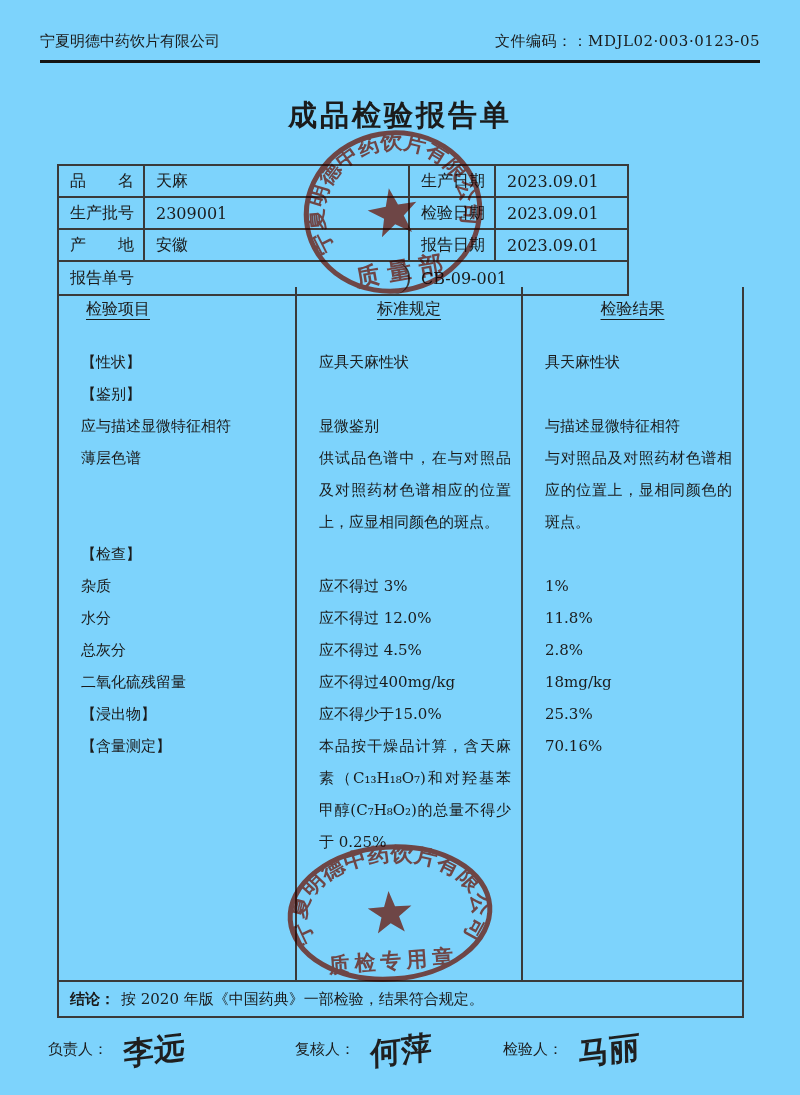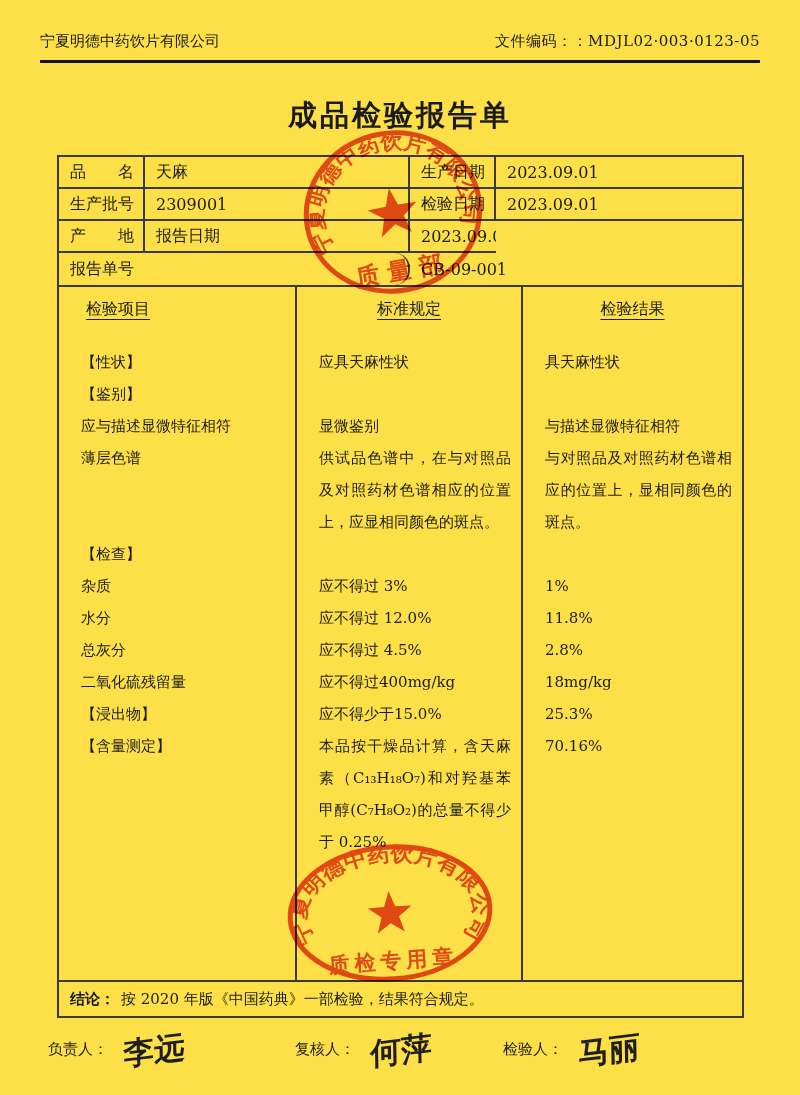--- a/index.html
+++ b/index.html
@@ -1,35 +1,35 @@
 <!DOCTYPE html>
 <html><head>
 <meta charset="utf-8">
 <style>
   html,body{margin:0;padding:0;background:#ffffff;}
   .page{
-    position:relative;width:800px;height:1095px;background:#fde047;overflow:hidden;
+    position:relative;width:800px;height:1095px;background:#7dd3fc;overflow:hidden;
     font-family:"DejaVu Serif","Liberation Serif",serif;color:#1b1b1b;
     --line:#3a3a3a;
   }
   
   .doc-header{
     position:absolute;left:40px;right:40px;top:32px;
     display:flex;justify-content:space-between;align-items:flex-end;
     padding-bottom:9px;border-bottom:3px solid #141414;font-size:15px;
   }
   .doc-header .code{letter-spacing:.5px;}
   
   .title{
     position:absolute;left:0;right:0;top:88px;margin:8px;text-align:center;
     font-size:29px;font-weight:bold;letter-spacing:3px;
   }
   
   .info-table{
-    position:absolute;left:57px;top:155px;width:687px;box-sizing:border-box;
+    position:absolute;left:57px;top:164px;width:572px;box-sizing:border-box;
     border:2px solid var(--line);
     display:grid;grid-template-columns:86px 265px 86px 1fr;grid-auto-rows:32px;
   }
   .it-cell{
     box-sizing:border-box;display:flex;align-items:center;
     padding:0 6px 0 11px;font-size:16px;white-space:nowrap;overflow:hidden;
     border-right:2px solid var(--line);border-bottom:2px solid var(--line);
   }
   .it-cell.no-r{border-right:none;}
   .it-cell.no-b{border-bottom:none;}
@@ -98,20 +98,21 @@
     <div class="it-cell">天麻</div>
     <div class="it-cell">生产日期</div>
     <div class="it-cell no-r">2023.09.01</div>
 
     <div class="it-cell">生产批号</div>
     <div class="it-cell">2309001</div>
     <div class="it-cell">检验日期</div>
     <div class="it-cell no-r">2023.09.01</div>
 
     <div class="it-cell">产　　地</div>
+    <div class="it-cell">安徽</div>
     <div class="it-cell">报告日期</div>
     <div class="it-cell no-r">2023.09.01</div>
 
     <div class="it-cell span-l no-b">报告单号</div>
     <div class="it-cell span-v no-r no-b">CB-09-001</div>
   </div>
 
   <div class="main-table">
     <div class="mt-header">
       <div class="hc h1">

